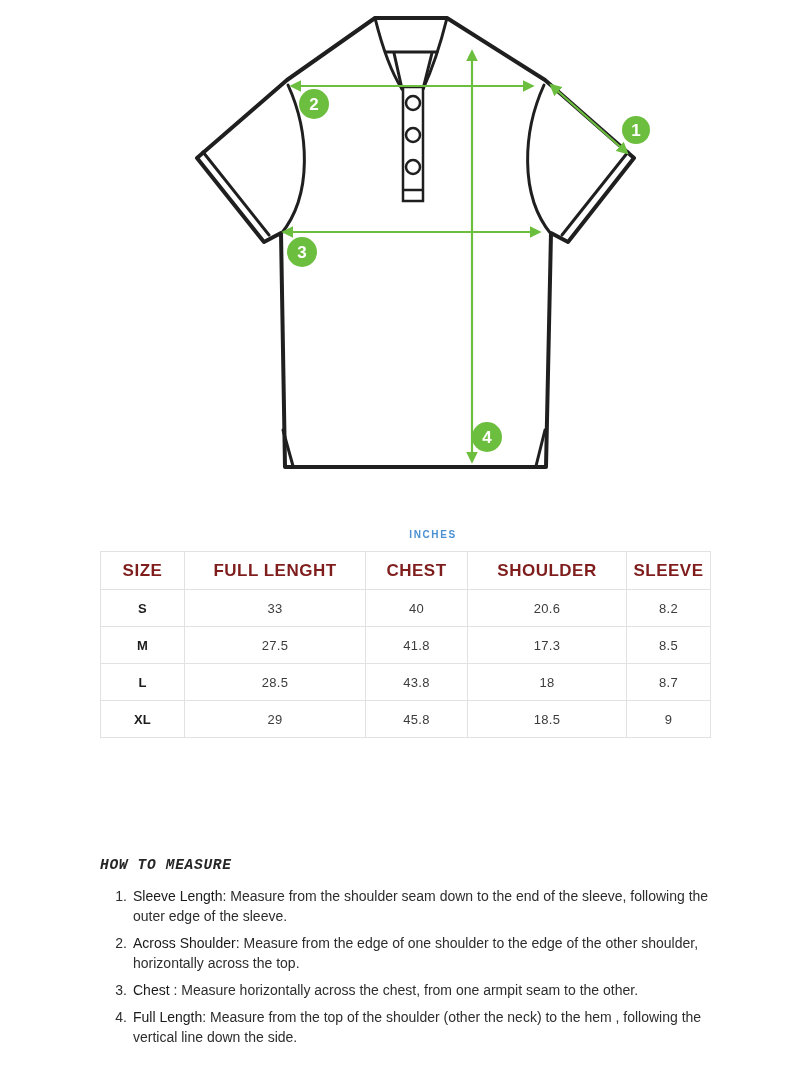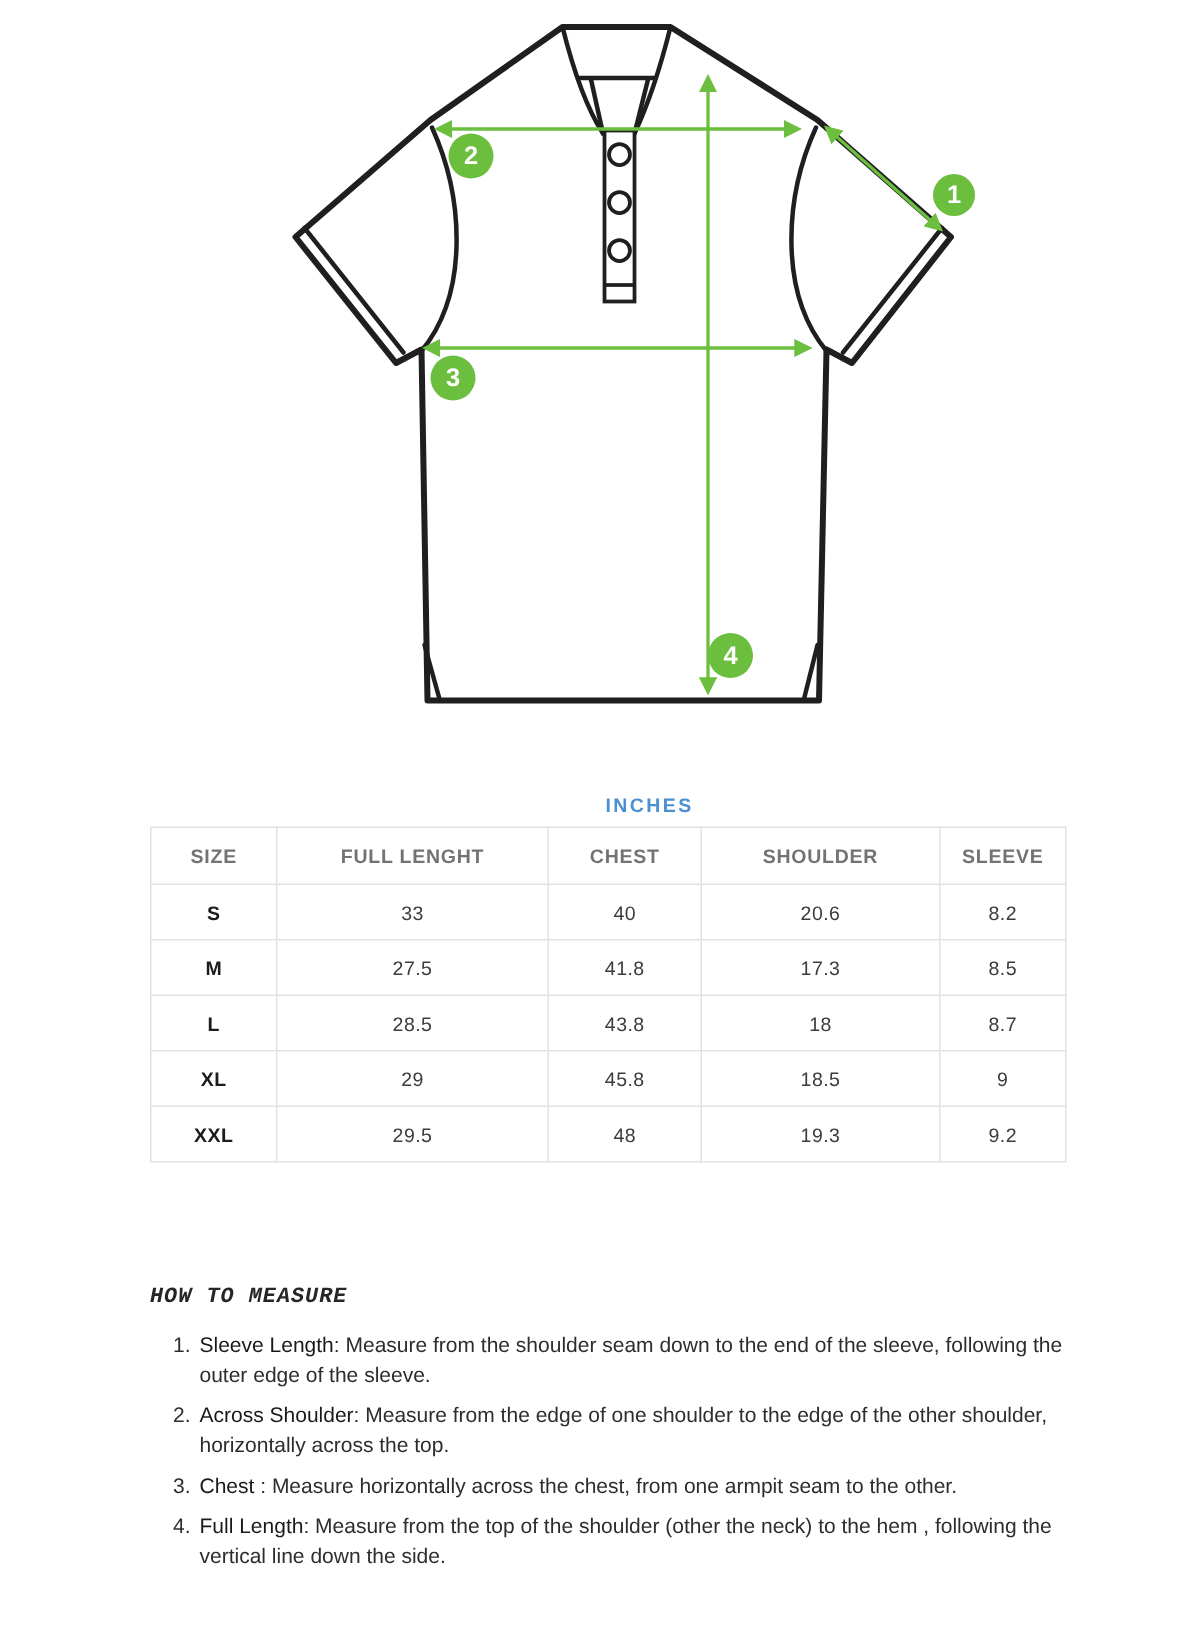--- a/index.html
+++ b/index.html
@@ -2,27 +2,27 @@
 <html><head>
 <meta charset="utf-8">
 <style>
   html,body{margin:0;padding:0;background:#fff;}
   .canvas{position:relative;width:800px;height:1091px;background:#ffffff;
           font-family:"Liberation Sans",sans-serif;overflow:hidden;}
 
   .shirt-svg{position:absolute;left:0;top:0;}
 
   .units{position:absolute;top:529px;left:433px;transform:translateX(-50%);
-         font-size:13px;font-weight:bold;letter-spacing:1.6px;color:#4a90d2;}
+         font-size:10px;font-weight:bold;letter-spacing:1.6px;color:#4a90d2;}
 
   .size-table{position:absolute;left:100px;top:551px;width:610px;
               border-collapse:collapse;table-layout:fixed;}
   .size-table th,.size-table td{border:1px solid #e2e2e2;text-align:center;
               vertical-align:middle;padding:0;}
-  .size-table th{height:37px;font-size:13px;font-weight:bold;color:#737373;
+  .size-table th{height:37px;font-size:17px;font-weight:bold;color:#7f1d1d;
               letter-spacing:0.5px;}
   .size-table td{height:36px;font-size:13px;color:#3c3c3c;letter-spacing:0.3px;}
   .size-table td.size-cell{font-weight:bold;color:#1c1c1c;}
 
   .htm-heading{position:absolute;left:100px;top:857px;font-size:14.5px;
               font-weight:bold;font-style:italic;color:#262626;letter-spacing:0.7px;font-family:Liberation Mono, monospace;}
   .htm-list{position:absolute;left:100px;top:886px;width:614px;font-size:14px;
               line-height:20px;color:#2d2d2d;}
   .htm-item{display:flex;margin-bottom:7px;}
   .htm-item .num{flex:0 0 33px;text-align:right;padding-right:6px;box-sizing:border-box;}
@@ -130,27 +130,20 @@
         <td>18</td>
         <td>8.7</td>
       </tr>
       <tr>
         <td class="size-cell">XL</td>
         <td>29</td>
         <td>45.8</td>
         <td>18.5</td>
         <td>9</td>
       </tr>
-      <tr>
-        <td class="size-cell">XXL</td>
-        <td>29.5</td>
-        <td>48</td>
-        <td>19.3</td>
-        <td>9.2</td>
-      </tr>
     </tbody>
   </table>
 
   <div class="htm-heading">HOW TO MEASURE</div>
 
   <div class="htm-list">
     <div class="htm-item">
       <span class="num">1.</span>
       <p class="txt"><span class="term">Sleeve Length</span><span>: </span><span>Measure from the shoulder seam down to the end of the sleeve, following the outer edge of the sleeve.</span></p>
     </div>

